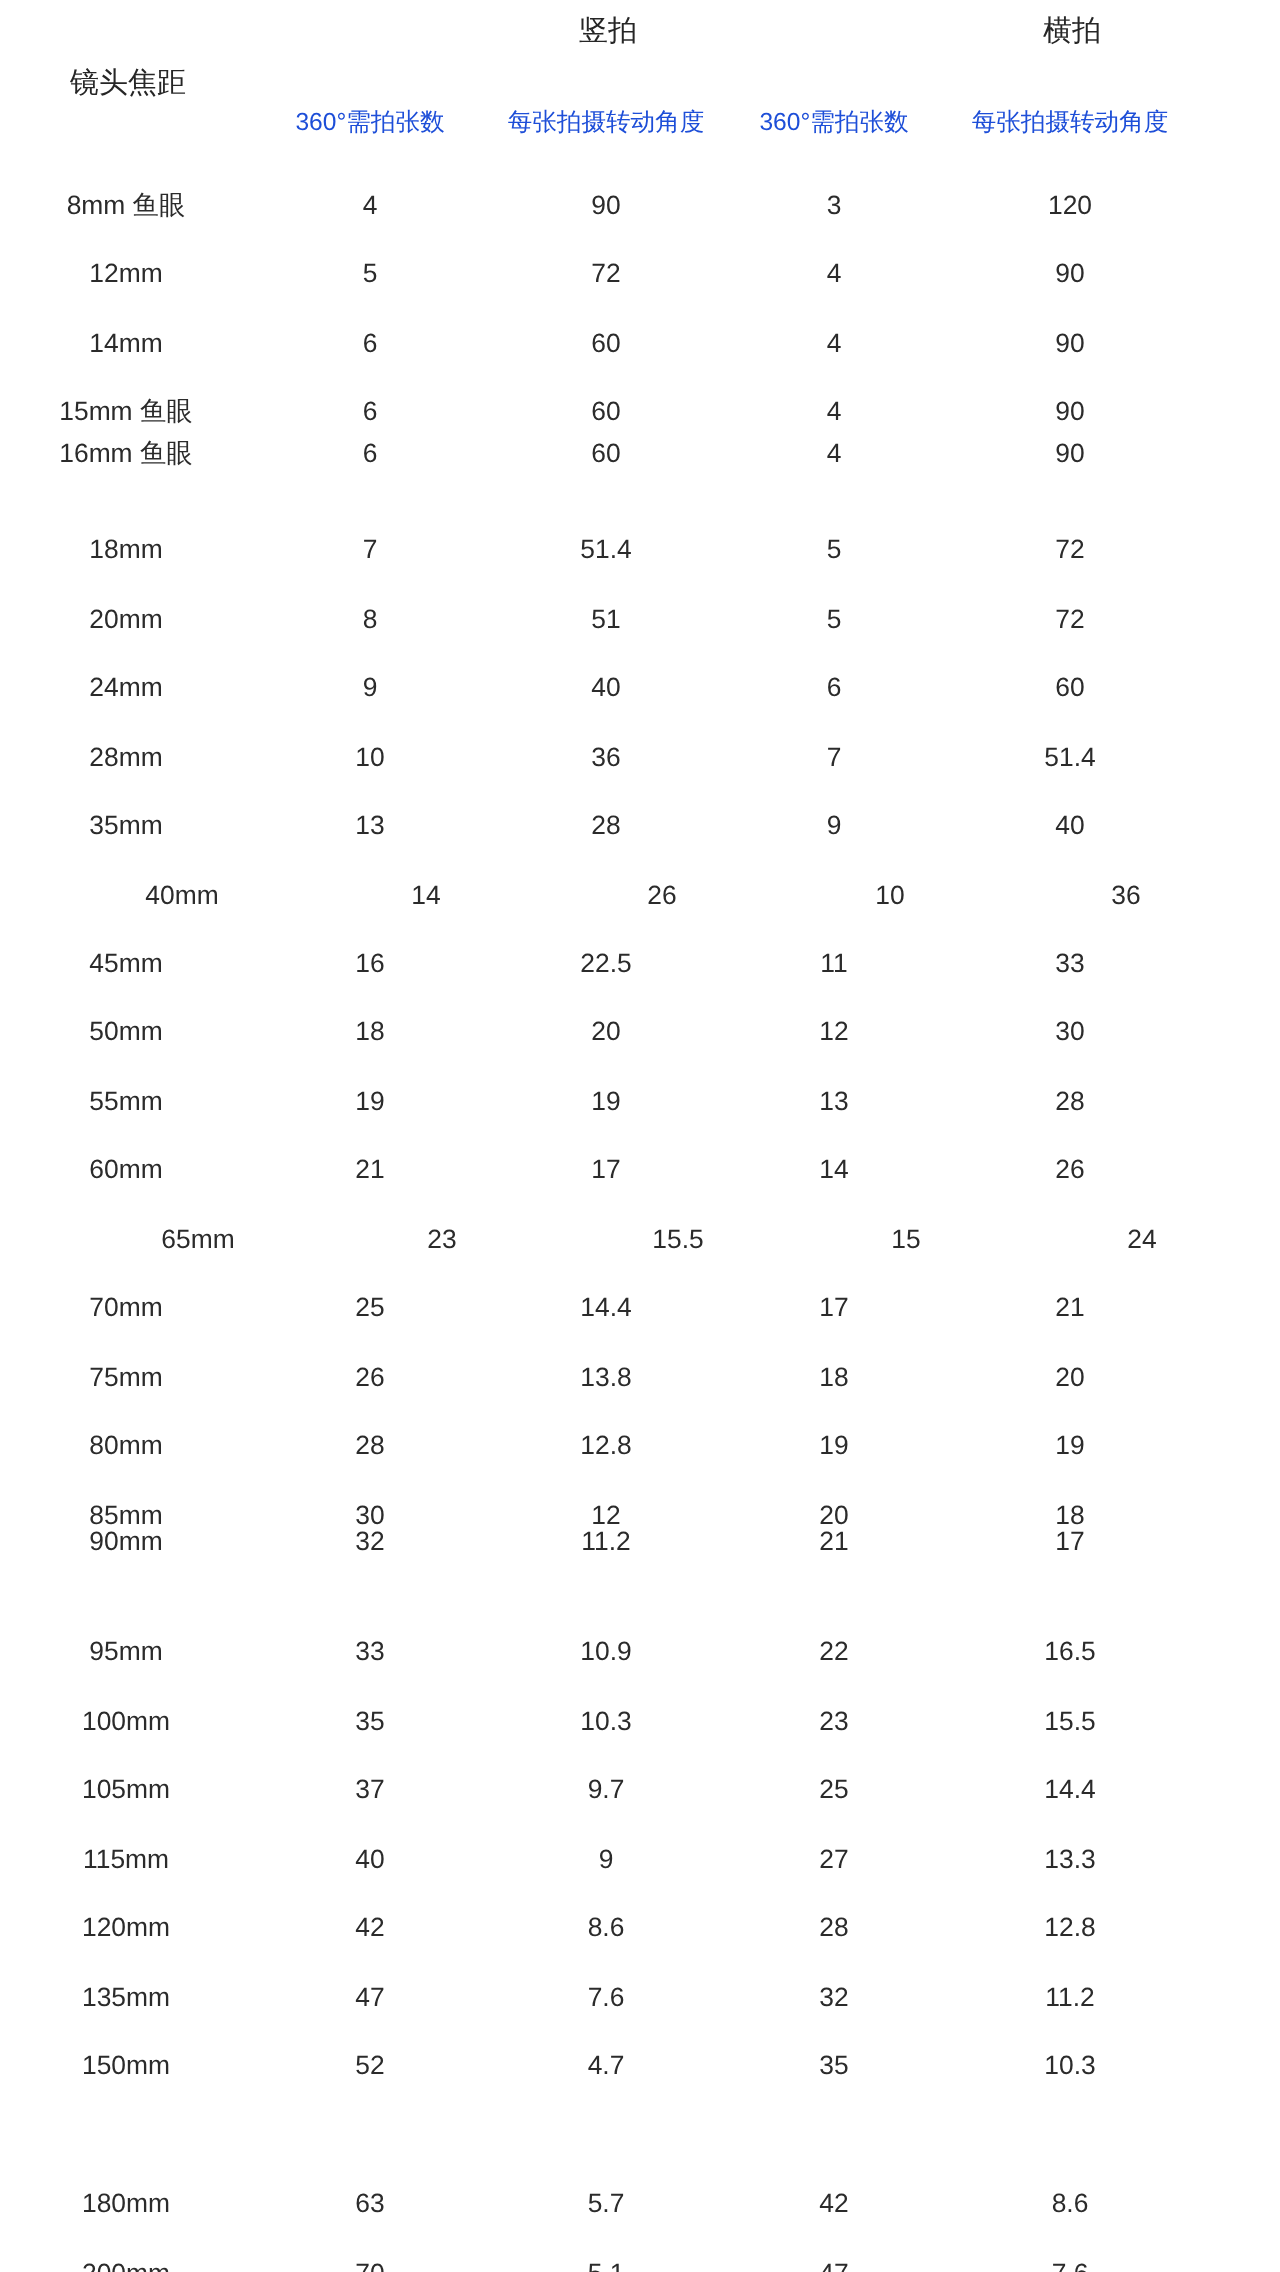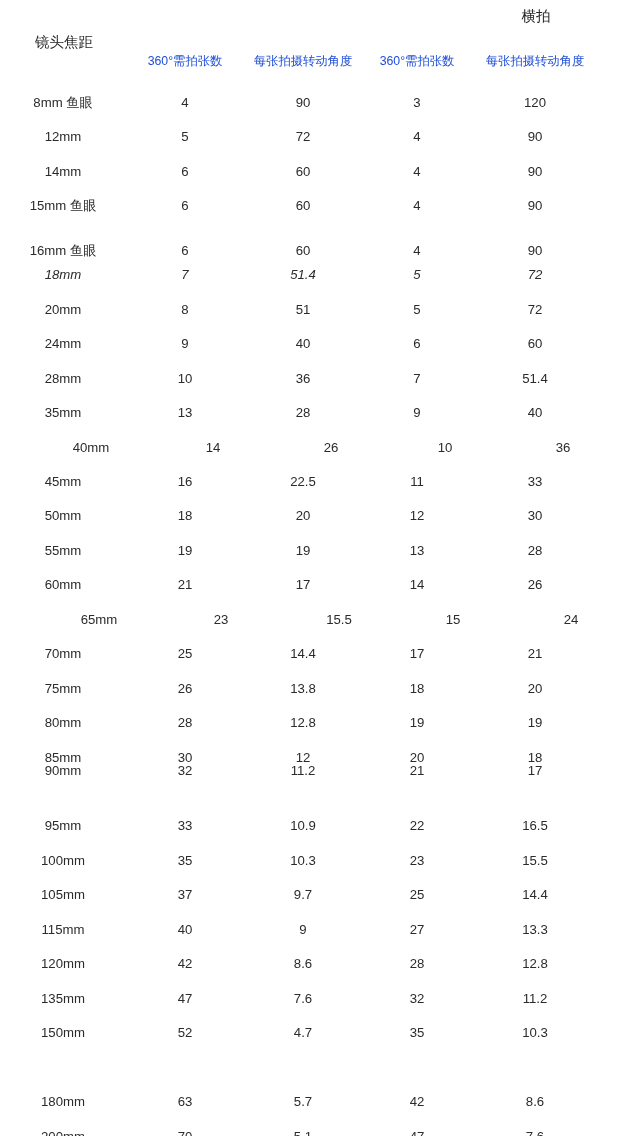--- a/index.html
+++ b/index.html
@@ -104,20 +104,21 @@
   .col-c2    { left: 243px; width: 120px; }
   .col-c3    { left: 357px; width: 120px; }
   .col-c4    { left: 475px; width: 120px; }
 </style>
 </head>
 <body>
 
 <div id="sheet">
 
   <div class="group-header-row">
+    <div class="group-header vertical">竖拍</div>
     <div class="group-header horizontal">横拍</div>
   </div>
 
   <div class="focal-header">镜头焦距</div>
 
   <div class="sub-header-row">
     <div class="sub-header col-c1">360°需拍张数</div>
     <div class="sub-header col-c2">每张拍摄转动角度</div>
     <div class="sub-header col-c3">360°需拍张数</div>
     <div class="sub-header col-c4">每张拍摄转动角度</div>
@@ -145,28 +146,28 @@
         <div class="cell col-c3">4</div>
         <div class="cell col-c4">90</div>
       </div>
       <div class="data-row" style="top: 195.35px;">
         <div class="cell col-focal focal">15mm 鱼眼</div>
         <div class="cell col-c1">6</div>
         <div class="cell col-c2">60</div>
         <div class="cell col-c3">4</div>
         <div class="cell col-c4">90</div>
       </div>
-      <div class="data-row" style="top: 240px;">
+      <div class="data-row" style="top: 216px;">
         <div class="cell col-focal focal">16mm 鱼眼</div>
         <div class="cell col-c1">6</div>
         <div class="cell col-c2">60</div>
         <div class="cell col-c3">4</div>
         <div class="cell col-c4">90</div>
       </div>
-      <div class="data-row" style="top: 264.25px; font-style: italic;">
+      <div class="data-row" style="top: 264.25px;">
         <div class="cell col-focal focal">18mm</div>
         <div class="cell col-c1">7</div>
         <div class="cell col-c2">51.4</div>
         <div class="cell col-c3">5</div>
         <div class="cell col-c4">72</div>
       </div>
       <div class="data-row" style="top: 298.7px;">
         <div class="cell col-focal focal">20mm</div>
         <div class="cell col-c1">8</div>
         <div class="cell col-c2">51</div>

